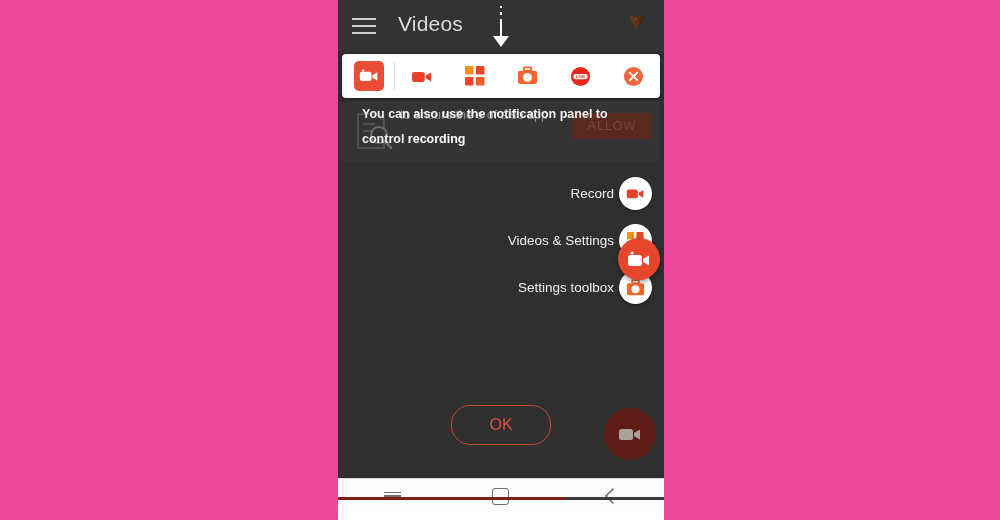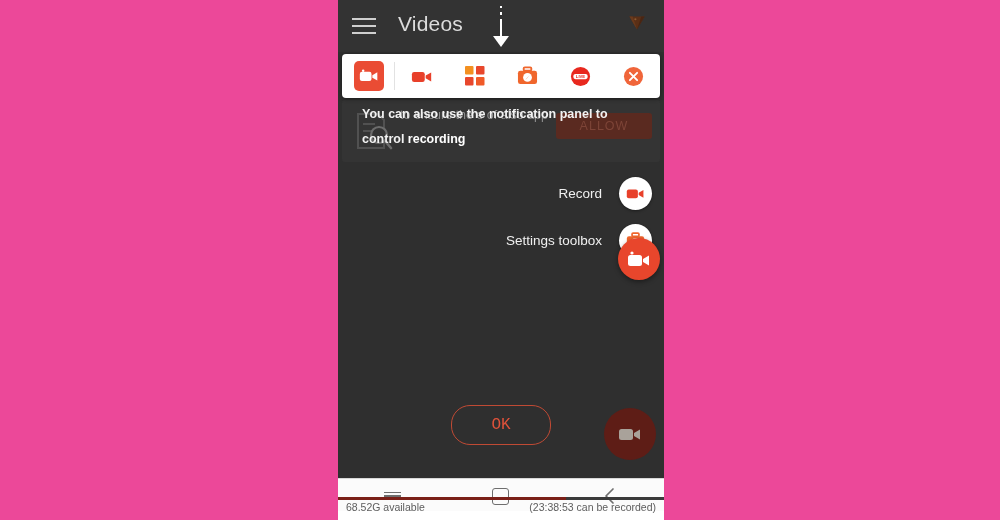--- a/index.html
+++ b/index.html
@@ -128,21 +128,21 @@
     position: absolute;
     left: 58px; top: 6px;
     width: 180px;
     font-size: 12.5px;
     line-height: 18px;
     color: #8d8d8d;
   }
   .perm-allow {
     position: absolute;
     right: 8px; top: 13px;
-    width: 96px; height: 26px;
+    width: 80px; height: 26px;
     background: #5a2a20;
     border-radius: 3px;
     color: #7d4437;
     font-size: 12.5px;
     letter-spacing: 1px;
     display: flex;
     align-items: center;
     justify-content: center;
   }
   
@@ -171,21 +171,21 @@
     height: 47px;
     display: flex;
     align-items: center;
     justify-content: flex-end;
     padding-right: 12px;
     box-sizing: border-box;
   }
   .menu-label {
     font-size: 13.5px;
     color: #f0f0f0;
-    margin-right: 17px;
+    margin-right: 5px;
   }
   .menu-fab {
     width: 33px; height: 33px;
     border-radius: 50%;
     background: #ffffff;
     display: flex;
     align-items: center;
     justify-content: center;
     box-shadow: 0 1px 3px rgba(0,0,0,.4);
     flex: none;
@@ -222,21 +222,20 @@
     width: 98px; height: 38px;
     border: 1px solid #c04a34;
     border-radius: 19px;
     background: transparent;
     color: #e0523a;
     font-size: 16px;
     display: flex;
     align-items: center;
     justify-content: center;
     z-index: 28;
-    font-family: Liberation Mono, monospace;
   }
   
   .storage-track {
     position: absolute;
     left: 0; bottom: 20px;
     width: 326px; height: 3px;
     background: #3a3a3a;
     z-index: 11;
   }
   .storage-fill {
@@ -412,20 +411,31 @@
       <div class="menu-row">
         <span class="menu-label">Record</span>
         <span class="menu-fab">
           <svg width="19" height="13" viewBox="0 0 24 16">
             <rect x="1" y="3" width="14" height="11" rx="2.5" fill="#e8402a"></rect>
             <path d="M16 7 L22 3.5 L22 13.5 L16 10 Z" fill="#e8402a"></path>
           </svg>
         </span>
       </div>
 
+      <div class="menu-row">
+        <span class="menu-label">Videos &amp; Settings</span>
+        <span class="menu-fab">
+          <svg width="17" height="17" viewBox="0 0 20 20">
+            <rect x="0" y="0" width="8.5" height="8.5" rx="1" fill="#f39020"></rect>
+            <rect x="11" y="0" width="8.5" height="8.5" rx="1" fill="#e8472c"></rect>
+            <rect x="0" y="11" width="8.5" height="8.5" rx="1" fill="#e8472c"></rect>
+            <rect x="11" y="11" width="8.5" height="8.5" rx="1" fill="#f05a28"></rect>
+          </svg>
+        </span>
+      </div>
 
       <div class="menu-row">
         <span class="menu-label">Settings toolbox</span>
         <span class="menu-fab">
           <svg width="19" height="18" viewBox="0 0 22 20">
             <rect x="7" y="1" width="8" height="3.5" rx="1.2" fill="none" stroke="#f0662c" stroke-width="2"></rect>
             <rect x="1" y="4.5" width="20" height="14" rx="2.5" fill="#f0662c"></rect>
             <circle cx="11" cy="11.5" r="4.6" fill="#ffffff"></circle>
             <path d="M13.4 8.9 L10.2 12.4 L8.6 14.1 L10.3 12.6 Z" fill="#f0662c"></path>
           </svg>
@@ -448,24 +458,20 @@
         <rect x="1" y="3" width="14" height="11" rx="2.5" fill="#a9a29a"></rect>
         <path d="M16 7 L22 3.5 L22 13.5 L16 10 Z" fill="#a9a29a"></path>
       </svg>
     </div>
 
     <div class="ok-button">OK</div>
 
     <div class="storage-track">
       <div class="storage-fill" id="storage-fill" style="width: 70%;"></div>
     </div>
-    <div class="storage-row">
-      <span class="storage-left">68.52G available</span>
-      <span class="storage-right">(23:38:53 can be recorded)</span>
-    </div>
 
   </div>
 
   <div class="navbar">
     <div class="nav-btn">
       <div>
         <span class="nav-line"></span>
         <span class="nav-line"></span>
         <span class="nav-line"></span>
       </div>

